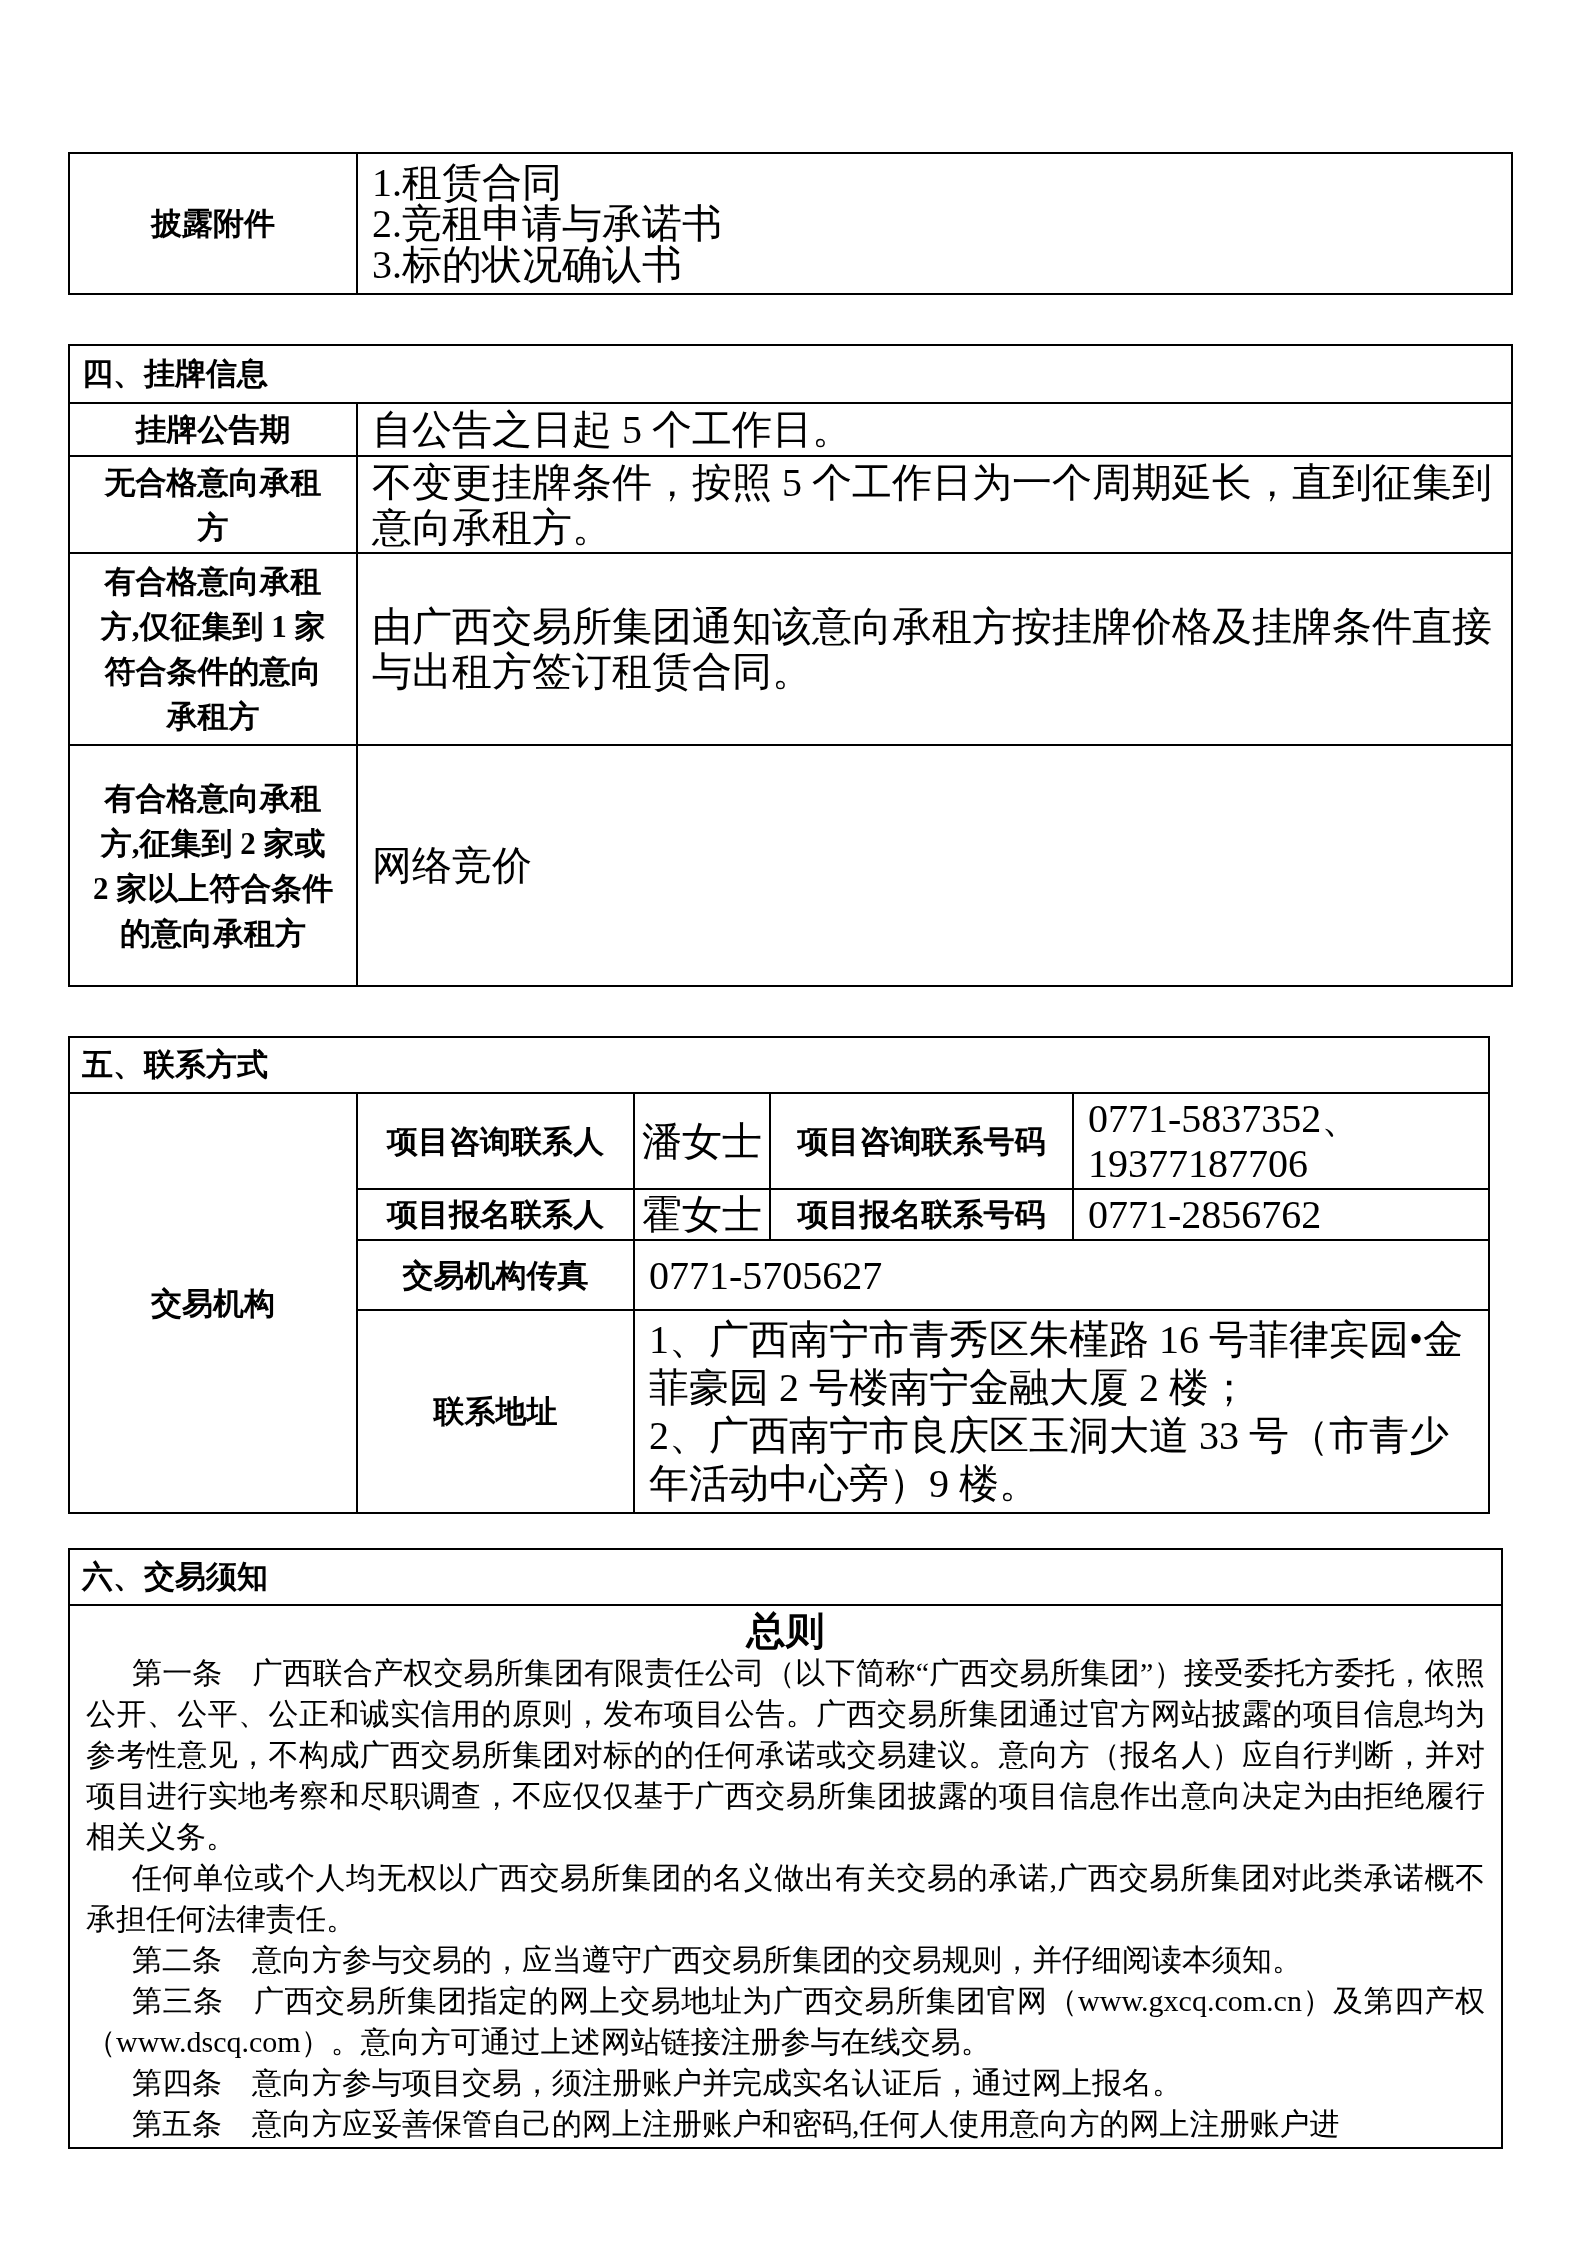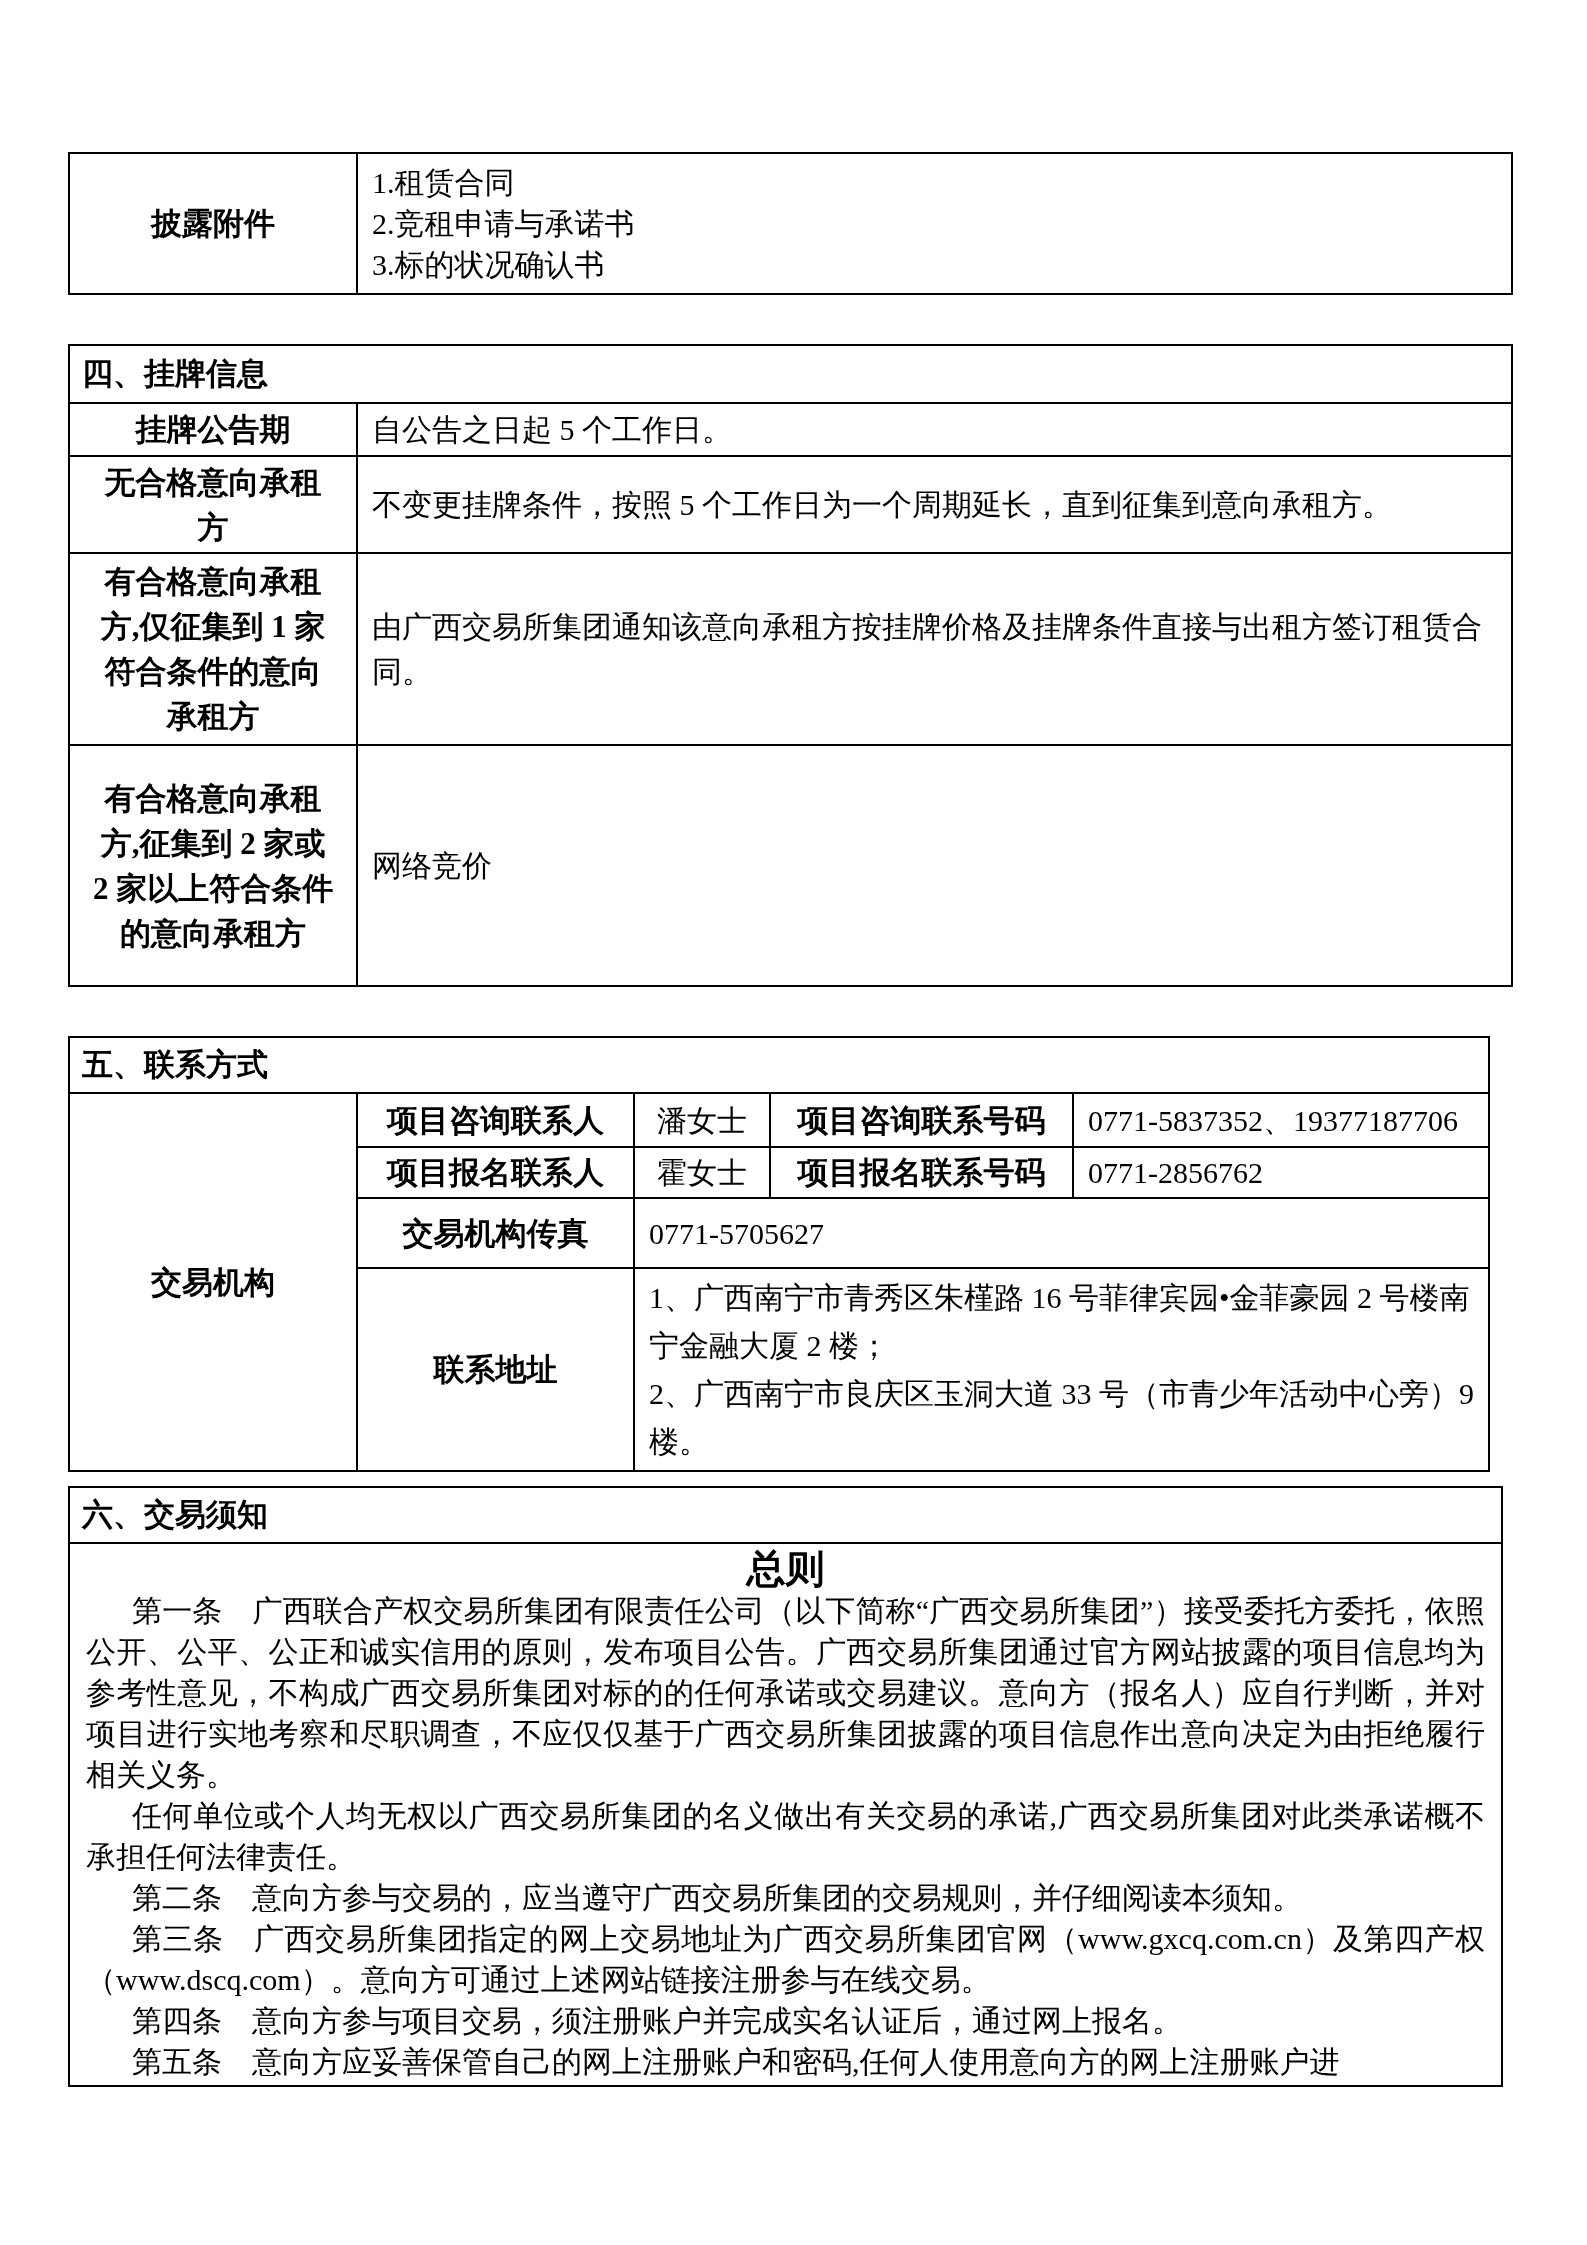--- a/index.html
+++ b/index.html
@@ -9,28 +9,28 @@
     font-family:"Liberation Serif","DejaVu Serif",serif;
   }
   .page { width:1587px; height:2245px; padding:152px 0 0 68px; overflow:hidden; }
   table { border-collapse:collapse; table-layout:fixed; }
   td { border:2px solid #000; vertical-align:middle; overflow:hidden; }
   
   .sect { font-weight:bold; font-size:31px; padding:0 0 0 12px; height:56px; }
   
   .lbl { font-weight:bold; font-size:31px; text-align:center; line-height:45px; padding:0 22px;margin-top:40px; }
   
-  .val { font-size:30px; padding:2px 14px; line-height:45px; text-align:left; }
+  .val { font-size:40px; padding:2px 14px; line-height:45px; text-align:left; }
   .ctr { text-align:center; padding:2px 6px;border-radius:23px; }
   .t1 { width:1445px; }
   .t1 .val div { line-height:41px; }
   .t2 { width:1445px; margin-top:49px;border-radius:22px; }
   .t3 { width:1420px; margin-top:49px; }
   .t3 .addr div { line-height:48px; }
-  .t4 { width:1435px; margin-top:14px; }
+  .t4 { width:1435px; margin-top:34px; }
   .nbody { vertical-align:top; font-size:30px; padding:3px 16px; height:542px; }
   .nbody p { margin:0; line-height:41px; text-align:justify; text-indent:46px; }
   .ntitle { text-align:center; font-weight:bold; font-size:39px; line-height:43px; }
 </style>
 </head>
 <body>
 
 <div class="page">
 
   <table class="t1">

